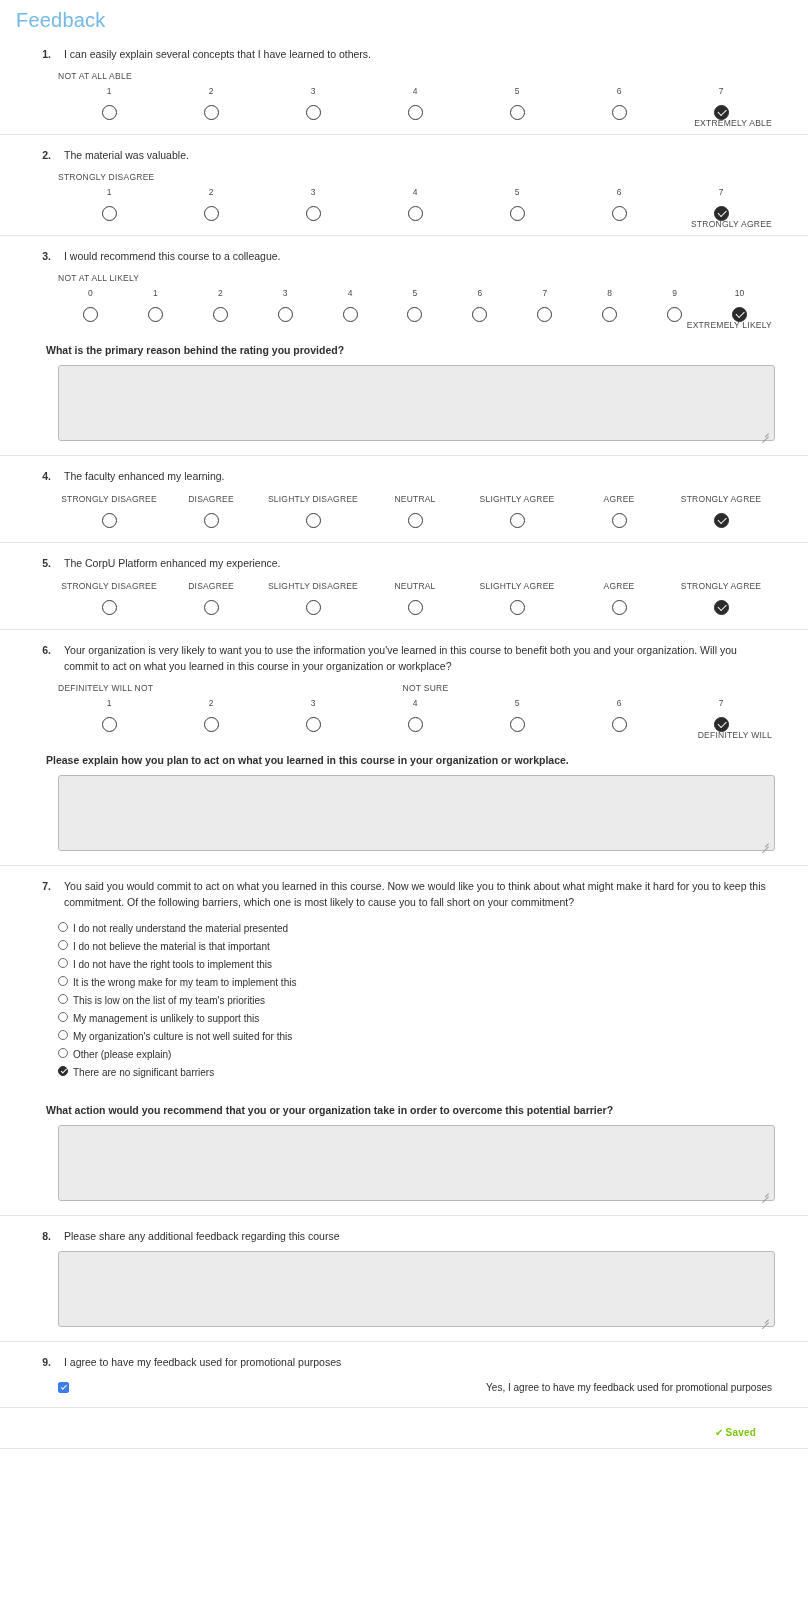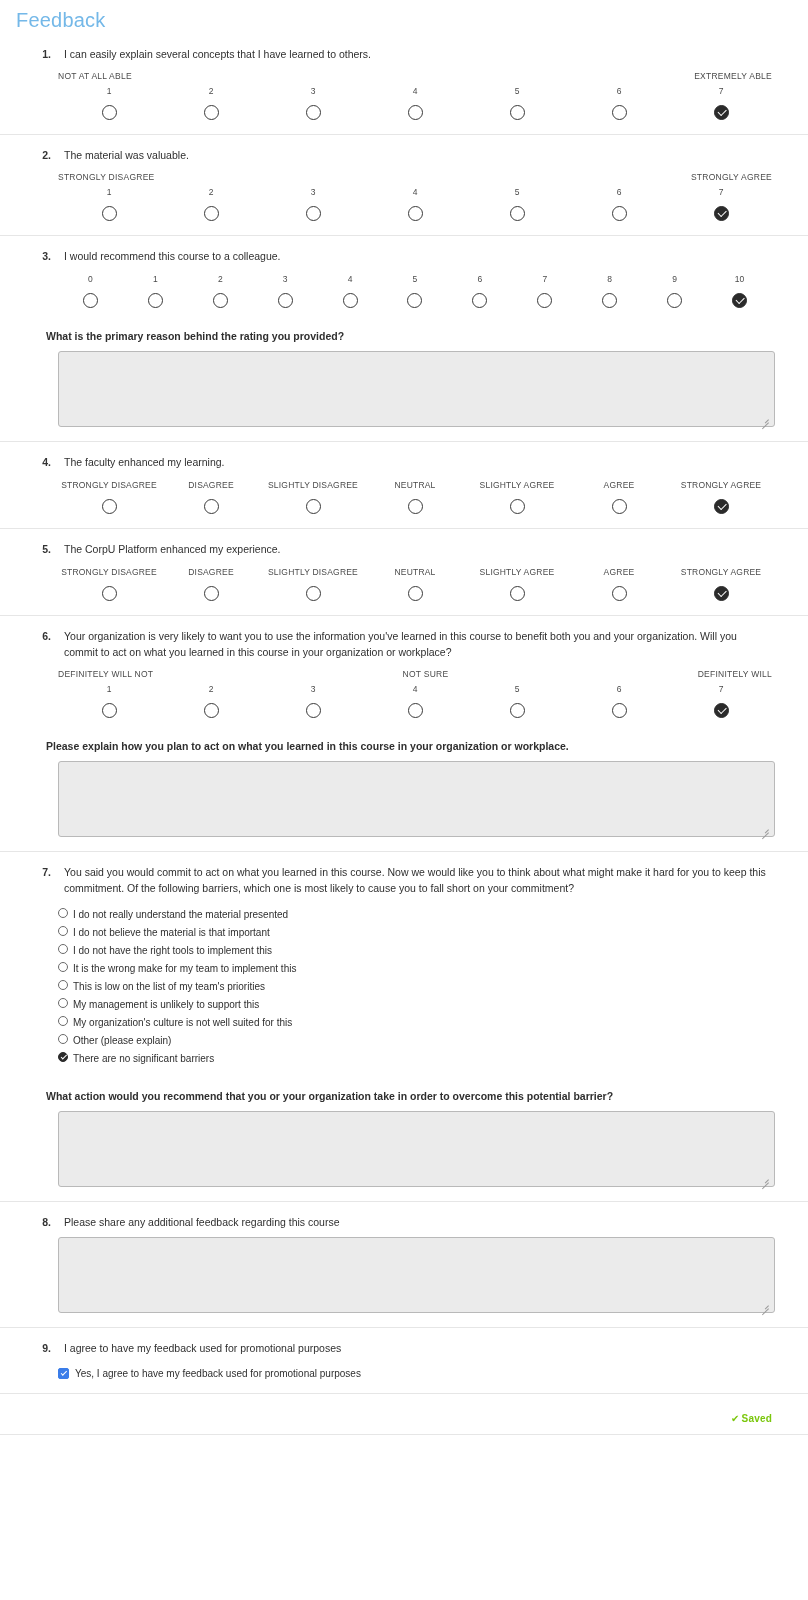--- a/index.html
+++ b/index.html
@@ -60,21 +60,21 @@
   }
   .scale-anchors {
     display: flex;
     font-size: 8.5px;
     color: #4a4a4a;
     letter-spacing: 0.25px;
     height: 12px;
   }
   .anchor-left { text-align: left; }
   .anchor-mid { text-align: center; flex: 1; }
-  .anchor-right { text-align: left; }
+  .anchor-right { text-align: left; margin-top: 47px; }
   .scale-row {
     display: flex;
     margin-top: 2px;
   }
   .scale-col {
     flex: 1;
     text-align: center;
   }
   .scale-num {
     font-size: 8.5px;
@@ -198,20 +198,21 @@
     color: #2f2f2f;
     line-height: 14px;
   }
 
   
   .cb-row {
     margin-left: 22px;
     margin-top: 12px;
     display: flex;
     align-items: center;
+    justify-content: space-between;
   }
   .cb {
     width: 11px;
     height: 11px;
     background: #3b7de9;
     border: 1px solid #3b7de9;
     border-radius: 2px;
     position: relative;
     margin-right: 6px;
     flex: 0 0 auto;
@@ -227,21 +228,21 @@
     border-bottom: 1.5px solid #ffffff;
     transform: rotate(-45deg);
   }
   .cb-text {
     font-size: 10px;
     color: #2f2f2f;
   }
 
   
   .footer {
-    padding: 14px 36px 8px 36px;
+    padding: 14px 52px 8px 36px;
     text-align: right;
     border-bottom: 1px solid #e6e6e6;
   }
   .saved {
     font-size: 10px;
     font-weight: 700;
     color: #7ac70c;
     display: inline-block;
     letter-spacing: 0.2px;
   }
@@ -293,20 +294,25 @@
             <div class="scale-col"><div class="scale-num">5</div><div class="radio-big"></div></div>
             <div class="scale-col"><div class="scale-num">6</div><div class="radio-big"></div></div>
             <div class="scale-col"><div class="scale-num">7</div><div class="radio-big checked"></div></div>
           </div>
         </div>
       </div>
       <div class="question">
         <div class="q-num">3.</div>
         <div class="q-text">I would recommend this course to a colleague.</div>
         <div class="scale">
+          <div class="scale-anchors">
+            <div class="anchor-left">NOT AT ALL LIKELY</div>
+            <div class="anchor-mid"></div>
+            <div class="anchor-right">EXTREMELY LIKELY</div>
+          </div>
           <div class="scale-row">
             <div class="scale-col"><div class="scale-num">0</div><div class="radio-big"></div></div>
             <div class="scale-col"><div class="scale-num">1</div><div class="radio-big"></div></div>
             <div class="scale-col"><div class="scale-num">2</div><div class="radio-big"></div></div>
             <div class="scale-col"><div class="scale-num">3</div><div class="radio-big"></div></div>
             <div class="scale-col"><div class="scale-num">4</div><div class="radio-big"></div></div>
             <div class="scale-col"><div class="scale-num">5</div><div class="radio-big"></div></div>
             <div class="scale-col"><div class="scale-num">6</div><div class="radio-big"></div></div>
             <div class="scale-col"><div class="scale-num">7</div><div class="radio-big"></div></div>
             <div class="scale-col"><div class="scale-num">8</div><div class="radio-big"></div></div>

